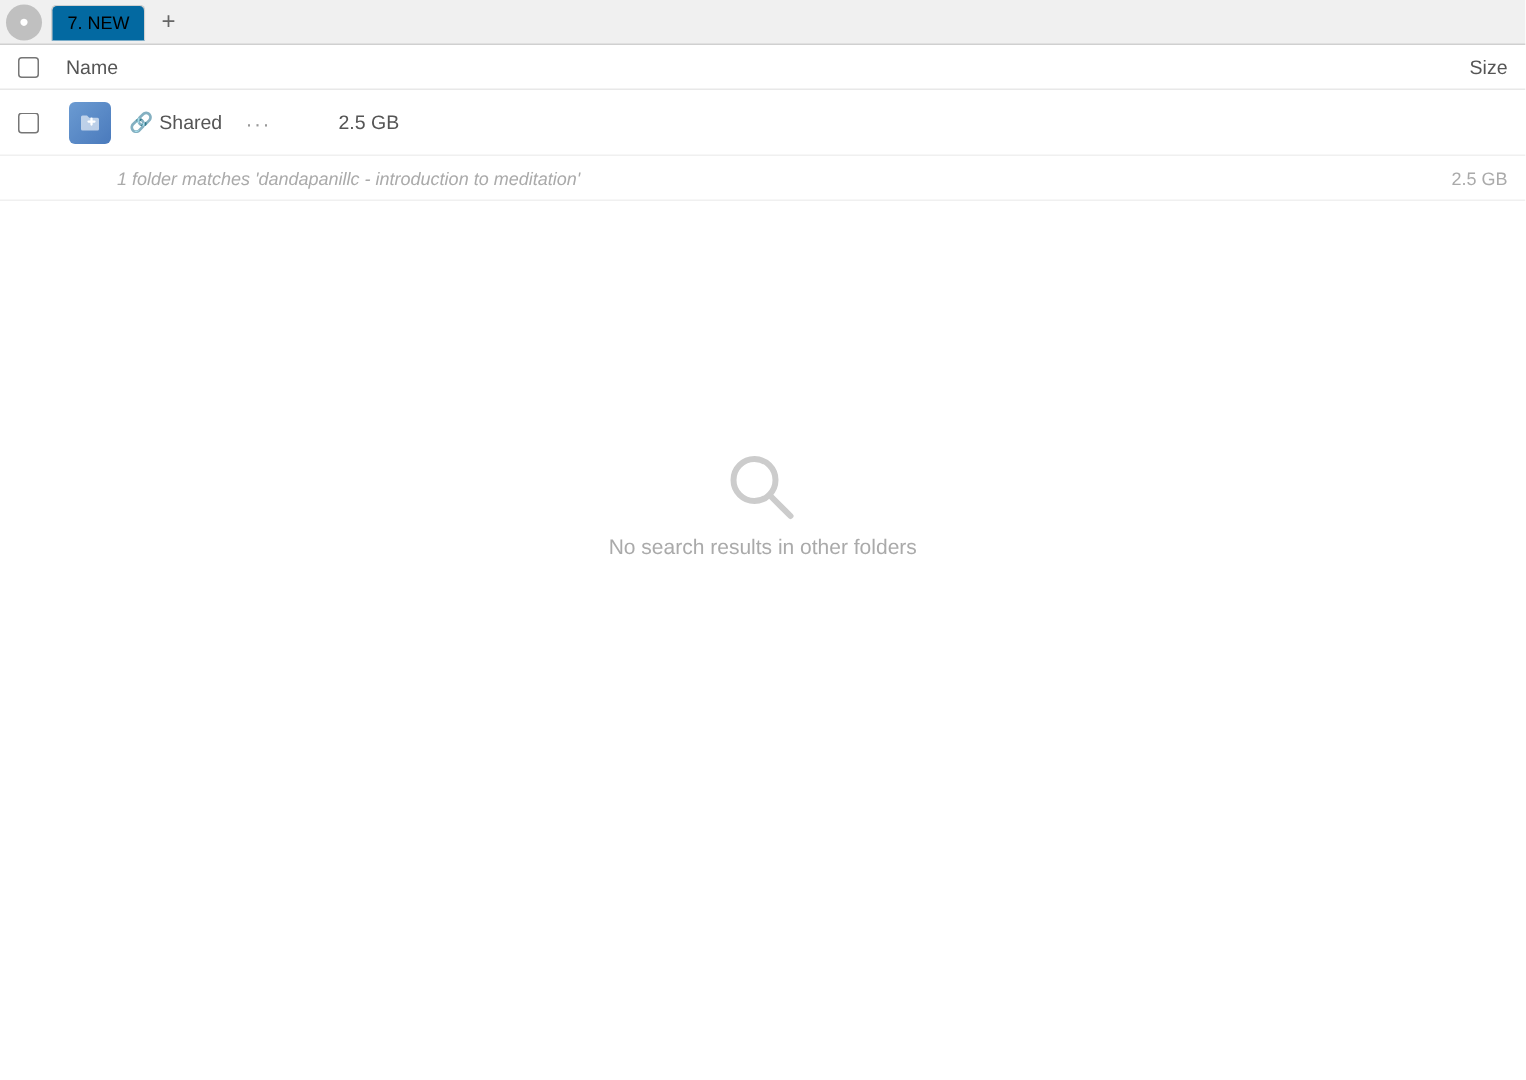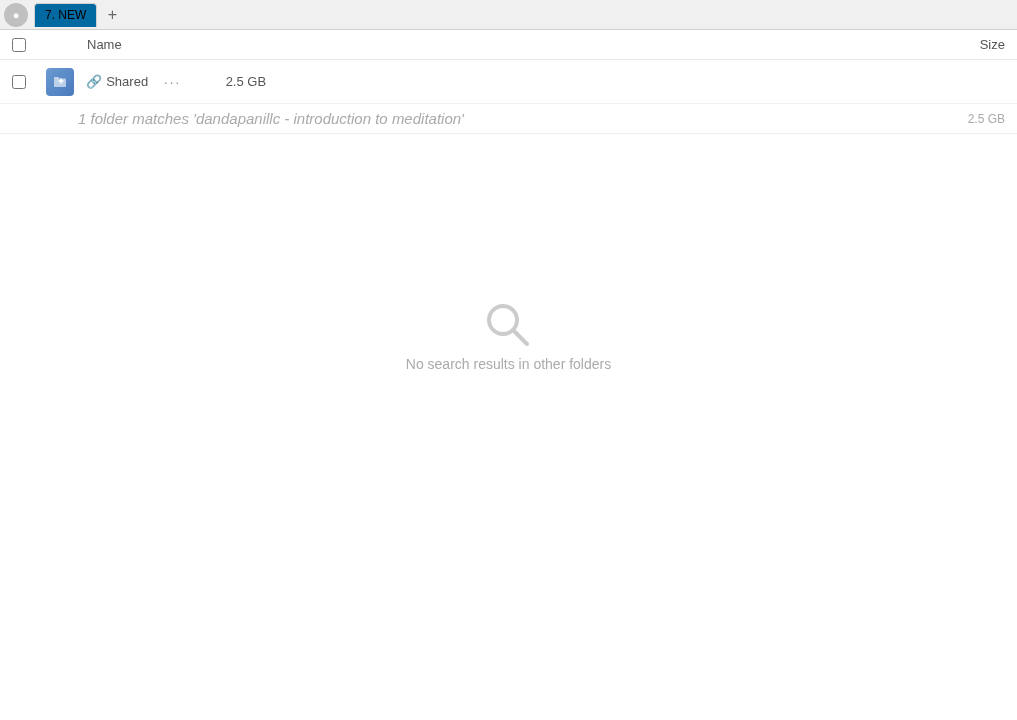--- a/index.html
+++ b/index.html
@@ -80,21 +80,20 @@
     }
 
     
     .column-header {
       display: flex;
       align-items: center;
       height: 30px;
       padding: 0 12px;
       border-bottom: 1px solid #e8e8e8;
       background: #fff;
-      gap: 43px;
     }
 
     .col-checkbox {
       width: 24px;
       margin-right: 8px;
       display: flex;
       align-items: center;
     }
 
     .col-name {
@@ -200,21 +199,21 @@
     .match-info-row {
       display: flex;
       align-items: center;
       height: 30px;
       padding: 0 12px 0 78px;
       border-bottom: 1px solid #f0f0f0;
     }
 
     .match-info-text {
       flex: 1;
-      font-size: 15px;
+      font-size: 12px;
       color: #aaa;
       font-style: italic;
     }
 
     .match-info-size {
       font-size: 12px;
       color: #aaa;
       width: 70px;
       text-align: right;
     }

